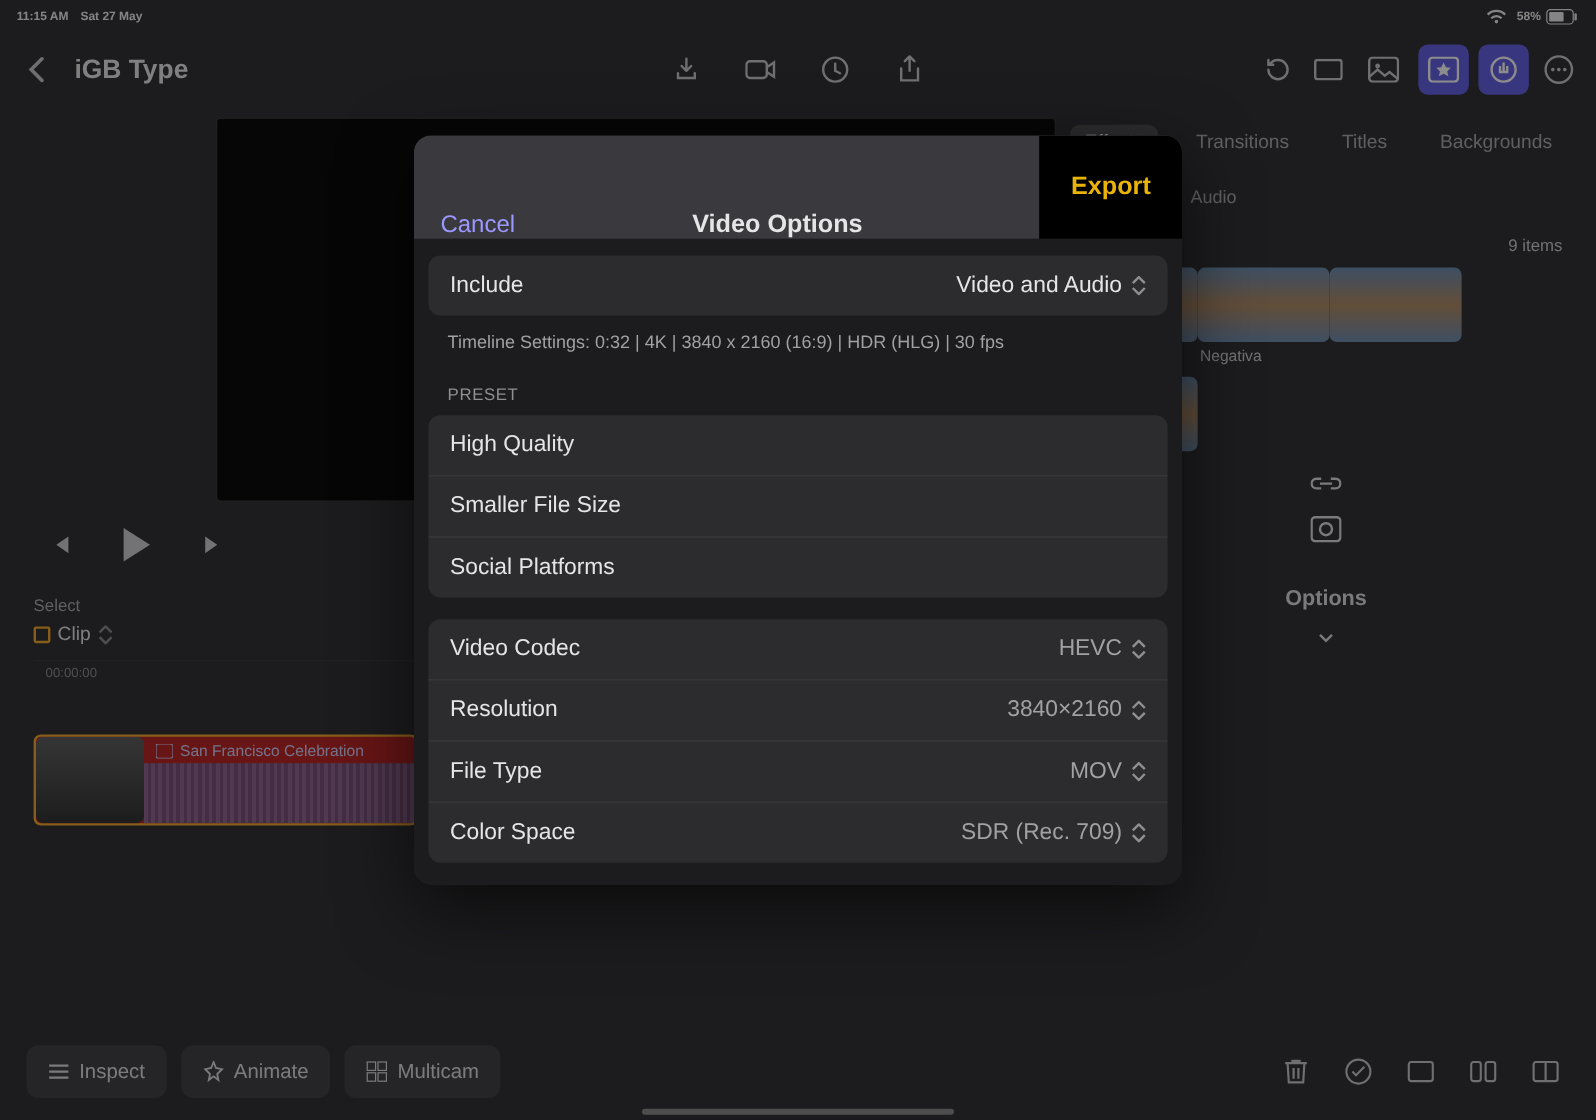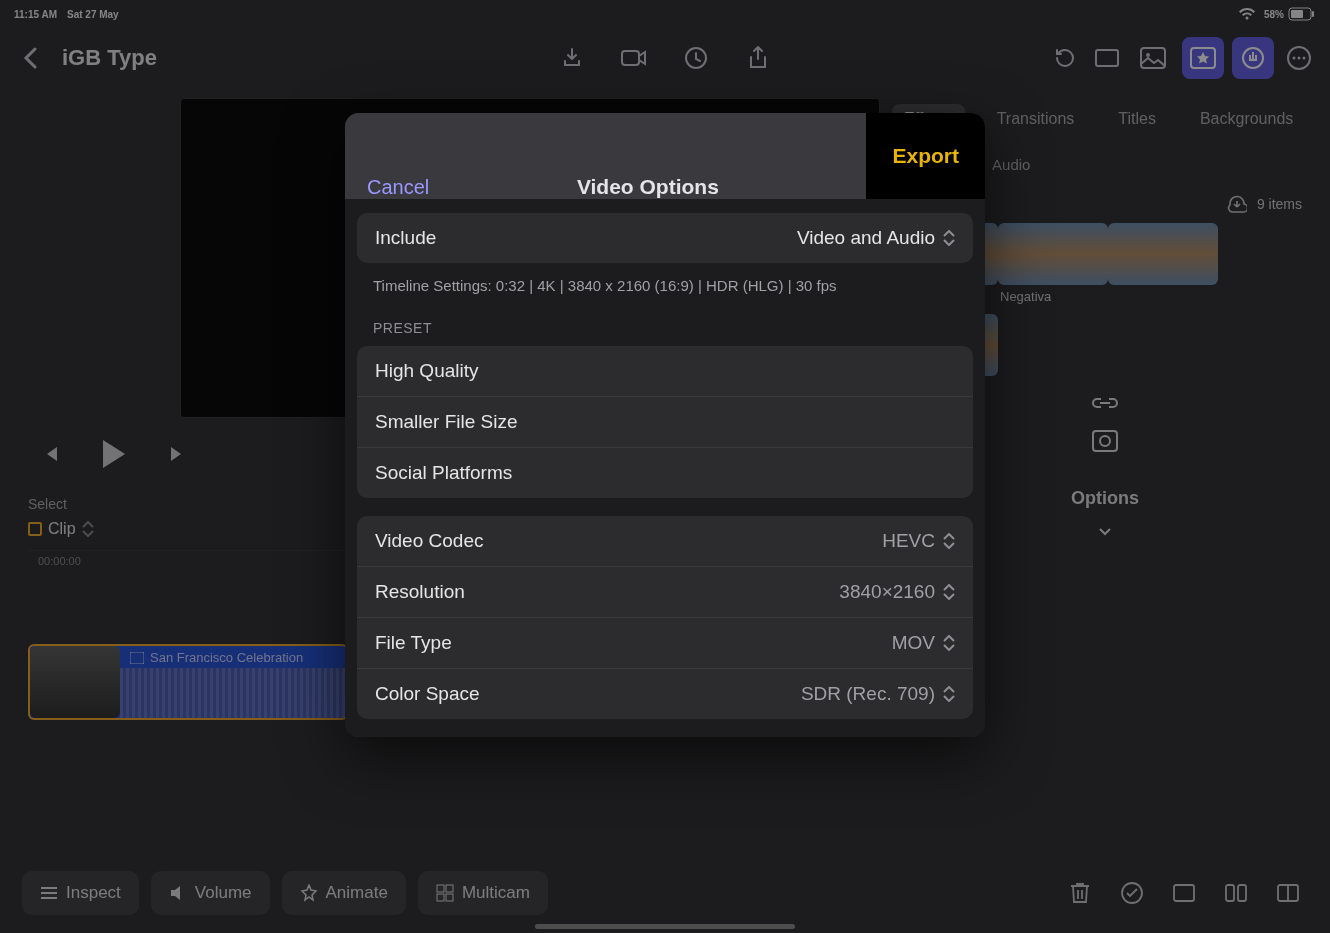--- a/index.html
+++ b/index.html
@@ -30,34 +30,34 @@
 .preview { margin-left:170px; width:700px; height:320px; background:#000; border:1px solid #333; border-radius:4px; }
 .play-controls { display:flex; align-items:center; gap:40px; padding:20px 30px; }
 .play-controls .pbtn { color:#d0d0d5; }
 
 .select-row { padding: 6px 18px; font-size: 14px; color:#aaa; }
 .clip-row { padding: 2px 18px; display:flex; align-items:center; gap:6px; font-size:16px; }
 .clip-badge { width:14px; height:14px; border:2px solid #f5a623; border-radius:2px; }
 
 .timeline-area { margin-top:10px; padding:0 18px; }
 .ruler { height:22px; font-size:11px; color:#888; display:flex; gap:200px; padding-left:10px; border-top:1px solid #333; padding-top:4px;}
-.clip-strip { margin-top:72px; width:320px; height:76px; background:#1d4ed8; border:2px solid #f5a623; border-radius:6px; position:relative; overflow:hidden; }
+.clip-strip { margin-top:40px; width:320px; height:76px; background:#b91c1c; border:2px solid #f5a623; border-radius:6px; position:relative; overflow:hidden; }
 .clip-strip .thumb { width:90px; height:100%; background:linear-gradient(#5a5a5a,#2a2a2a); float:left; }
 .clip-strip .clip-label { position:absolute; top:4px; left:100px; font-size:13px; color:#cfd0ff; display:flex; align-items:center; gap:6px; }
 .clip-strip .wave { position:absolute; bottom:0; left:90px; right:0; height:50px; background:repeating-linear-gradient(90deg,#7a7fc0 0 3px,#5a5e9a 3px 6px); opacity:.7;}
 
 
 .sidebar { flex:1; padding:10px 8px; }
 .sb-tabs { display:flex; gap:20px; font-size:16px; color:#aaa; padding: 6px 4px; align-items:center; }
 .sb-tabs .tab { padding:6px 12px; border-radius:8px; }
 .sb-tabs .tab.active { background:#48484c; color:#fff; }
 .sb-sub { display:flex; gap:10px; padding:10px 14px; }
 .sb-sub .stab { padding:6px 14px; border-radius:8px; color:#aaa; font-size:15px; }
 .sb-sub .stab.active { background:#48484c; color:#fff; }
-.sb-count { text-align:right; padding:6px 20px; color:#ccc; font-size:14px; display:flex; justify-content:flex-end; gap:10px; align-items:center; }
+.sb-count { text-align:right; padding:6px 20px; color:#ccc; font-size:14px; display:flex; justify-content:space-between; gap:10px; align-items:center; }
 .thumb-grid { display:flex; flex-wrap:wrap; padding:4px 0;}
 .thumb { width:110px; height:62px; border-radius:6px; background:linear-gradient(#6a8bb0 0%,#b08860 50%,#6a8bb0 100%); }
 .thumb-lbl { font-size:13px; color:#ccc; padding:4px 2px 10px; }
 .opt-row { display:flex; align-items:center; gap:18px; padding:14px 4px; color:#ddd;flex-direction:column; }
 .opt-row .spacer { flex:1; }
 .opt-row .options-txt { font-weight:600; font-size:18px; }
 
 
 .bottom-bar { position:absolute; bottom:18px; left:0; right:0; display:flex; align-items:center; gap:12px; padding:0 22px; }
 .bbtn { background:#3a3a3e; padding:12px 18px; border-radius:10px; display:flex; align-items:center; gap:8px; font-size:17px; color:#e0e0e3; }
@@ -292,26 +292,20 @@
 
   <div class="bottom-bar">
     <div class="bbtn">
       <svg width="18" height="14" viewBox="0 0 18 14">
           <path d="M1 2h16M1 7h16M1 12h16" stroke="currentColor" stroke-width="2"></path>
         </svg>
       <span>Inspect</span>
     </div>
     <div class="bbtn">
       <svg width="18" height="18" viewBox="0 0 18 18">
-          <path d="M2 6v6h4l5 4V2L6 6H2z" fill="currentColor"></path>
-        </svg>
-      <span>Volume</span>
-    </div>
-    <div class="bbtn">
-      <svg width="18" height="18" viewBox="0 0 18 18">
           <path d="M9 1l2 5 5 1-4 4 1 5-4-3-4 3 1-5-4-4 5-1z" stroke="currentColor" fill="none" stroke-width="1.5"></path>
         </svg>
       <span>Animate</span>
     </div>
     <div class="bbtn">
       <svg width="18" height="18" viewBox="0 0 18 18">
           <rect x="1" y="1" width="7" height="7" stroke="currentColor" fill="none"></rect>
           <rect x="10" y="1" width="7" height="7" stroke="currentColor" fill="none"></rect>
           <rect x="1" y="10" width="7" height="7" stroke="currentColor" fill="none"></rect>
           <rect x="10" y="10" width="7" height="7" stroke="currentColor" fill="none"></rect>

